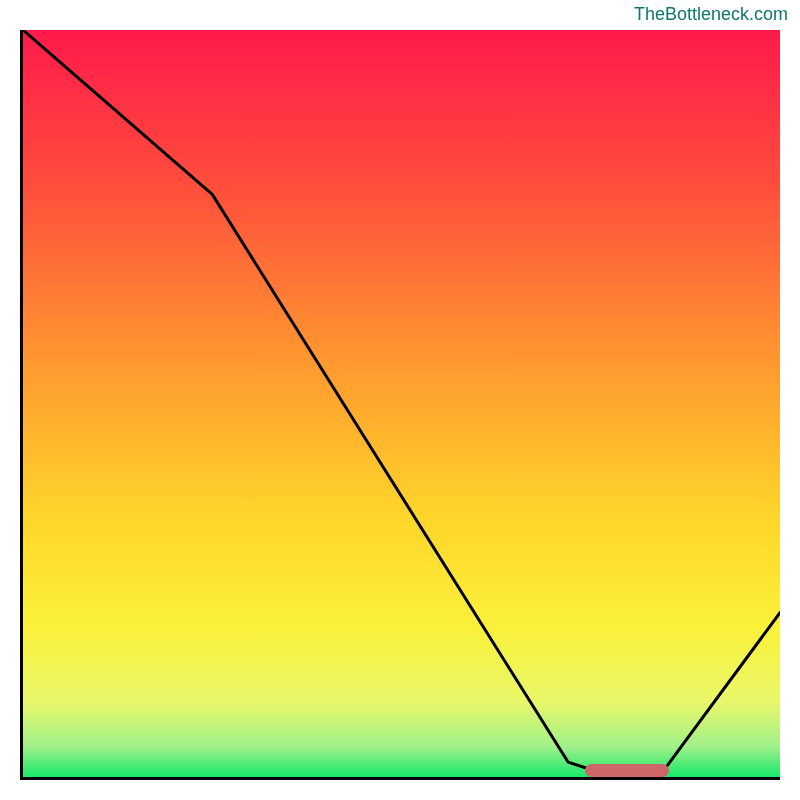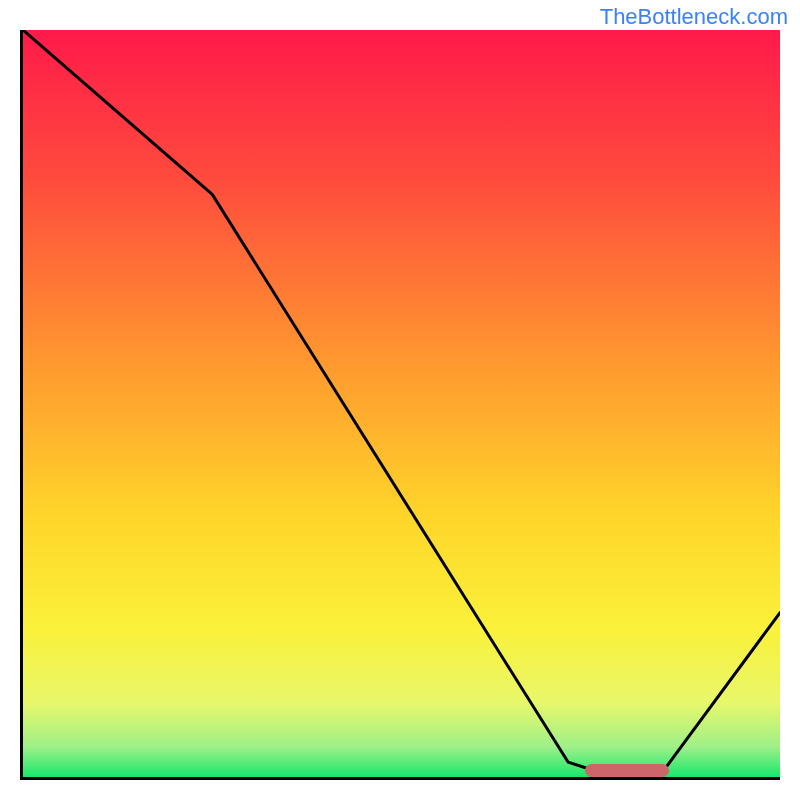--- a/index.html
+++ b/index.html
@@ -8,22 +8,22 @@
     height: 800px;
     background: #ffffff;
     font-family: Arial, sans-serif;
     position: relative;
     overflow: hidden;
   }
   .watermark {
     position: absolute;
     top: 4px;
     right: 12px;
-    color: #3b82f6;
-    font-size: 22px;
+    color: #0f766e;
+    font-size: 18px;
     font-weight: 500;
     z-index: 10;
     text-align: center;
   }
   .plot-area {
     position: absolute;
     left: 20px;
     top: 30px;
     width: 760px;
     height: 750px;

